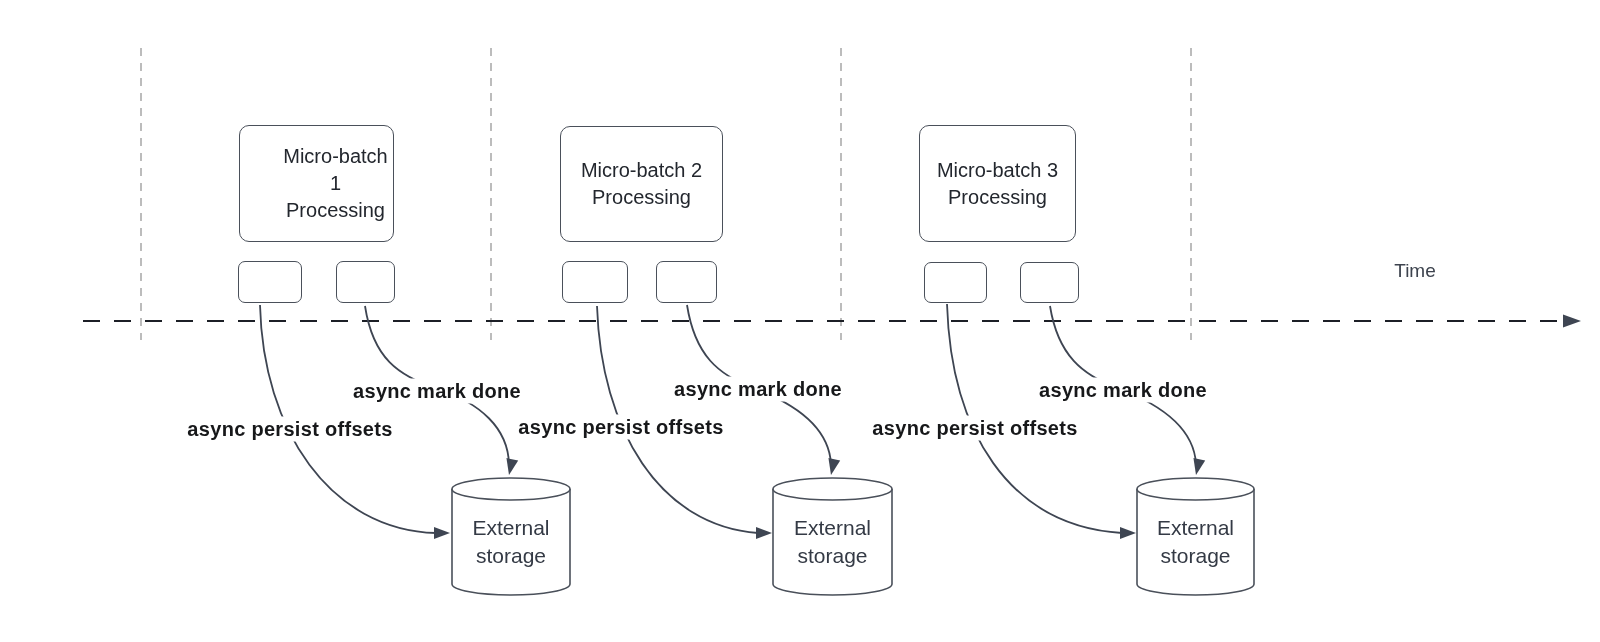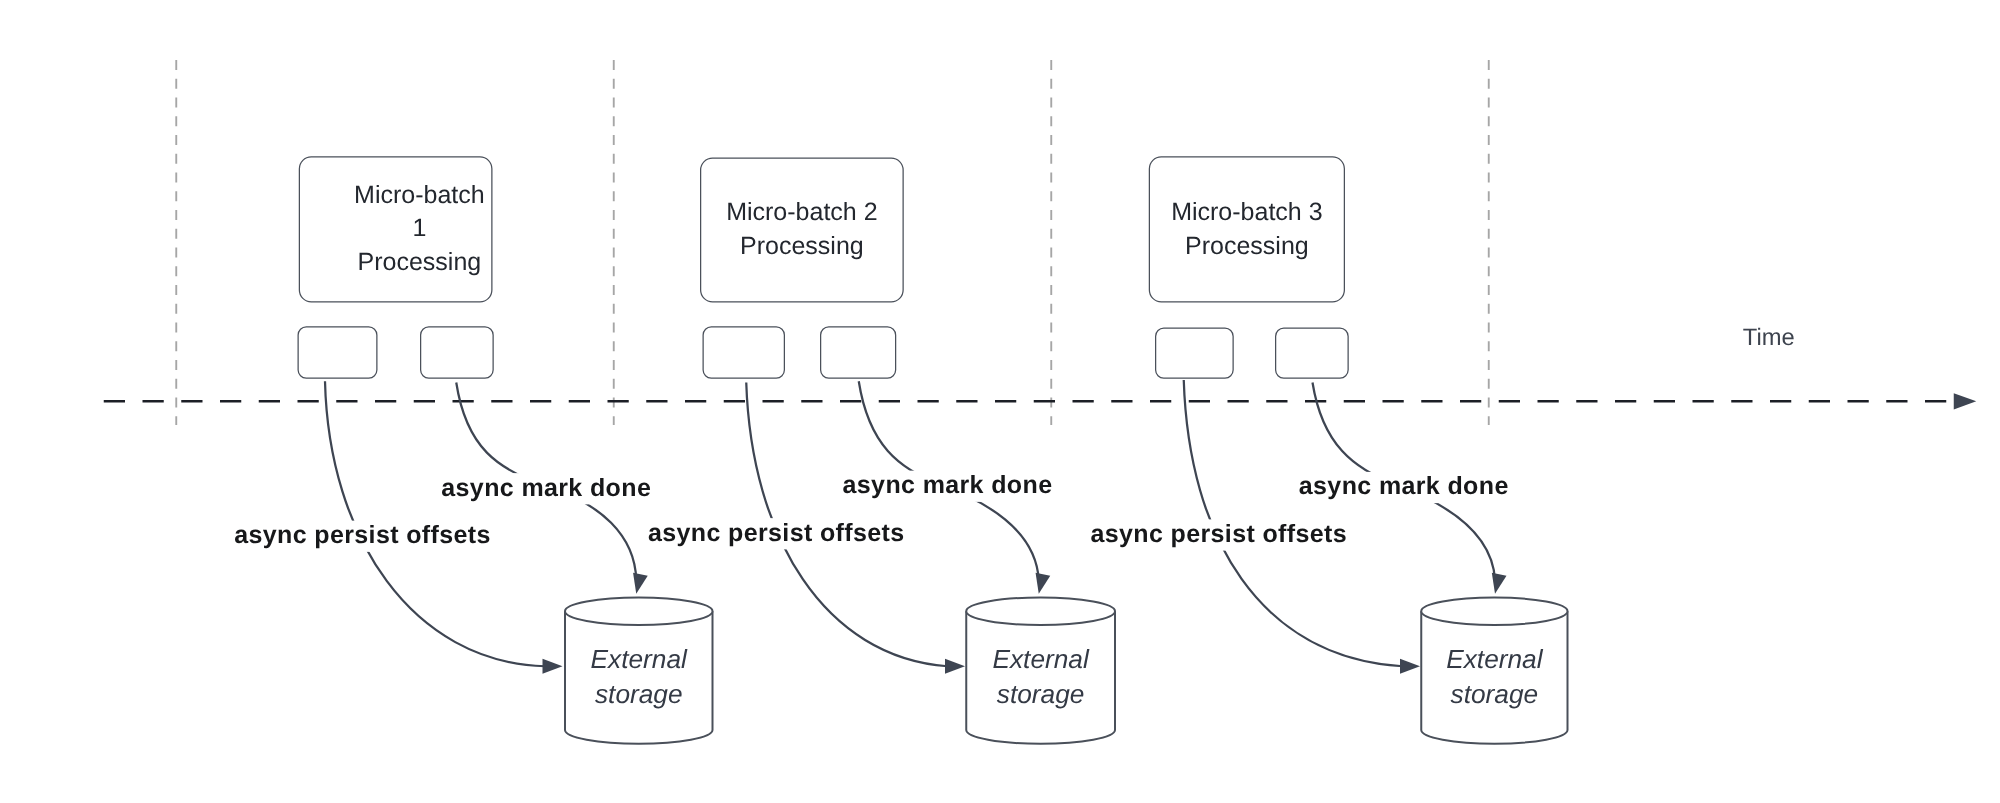--- a/index.html
+++ b/index.html
@@ -50,21 +50,20 @@
     padding: 1px 4px;
   }
   .storage-label {
     position: absolute;
     transform: translate(-50%, -50%);
     text-align: center;
     font-size: 21px;
     line-height: 28px;
     color: var(--storage-text, #343a45);
     white-space: nowrap;
-    font-style: italic;
   }
   .time-label {
     position: absolute;
     transform: translate(-50%, -50%);
     font-size: 19px;
     color: var(--time-label-text, #3d434e);
     white-space: nowrap;
     margin-left: 29px;
   }
 </style>

